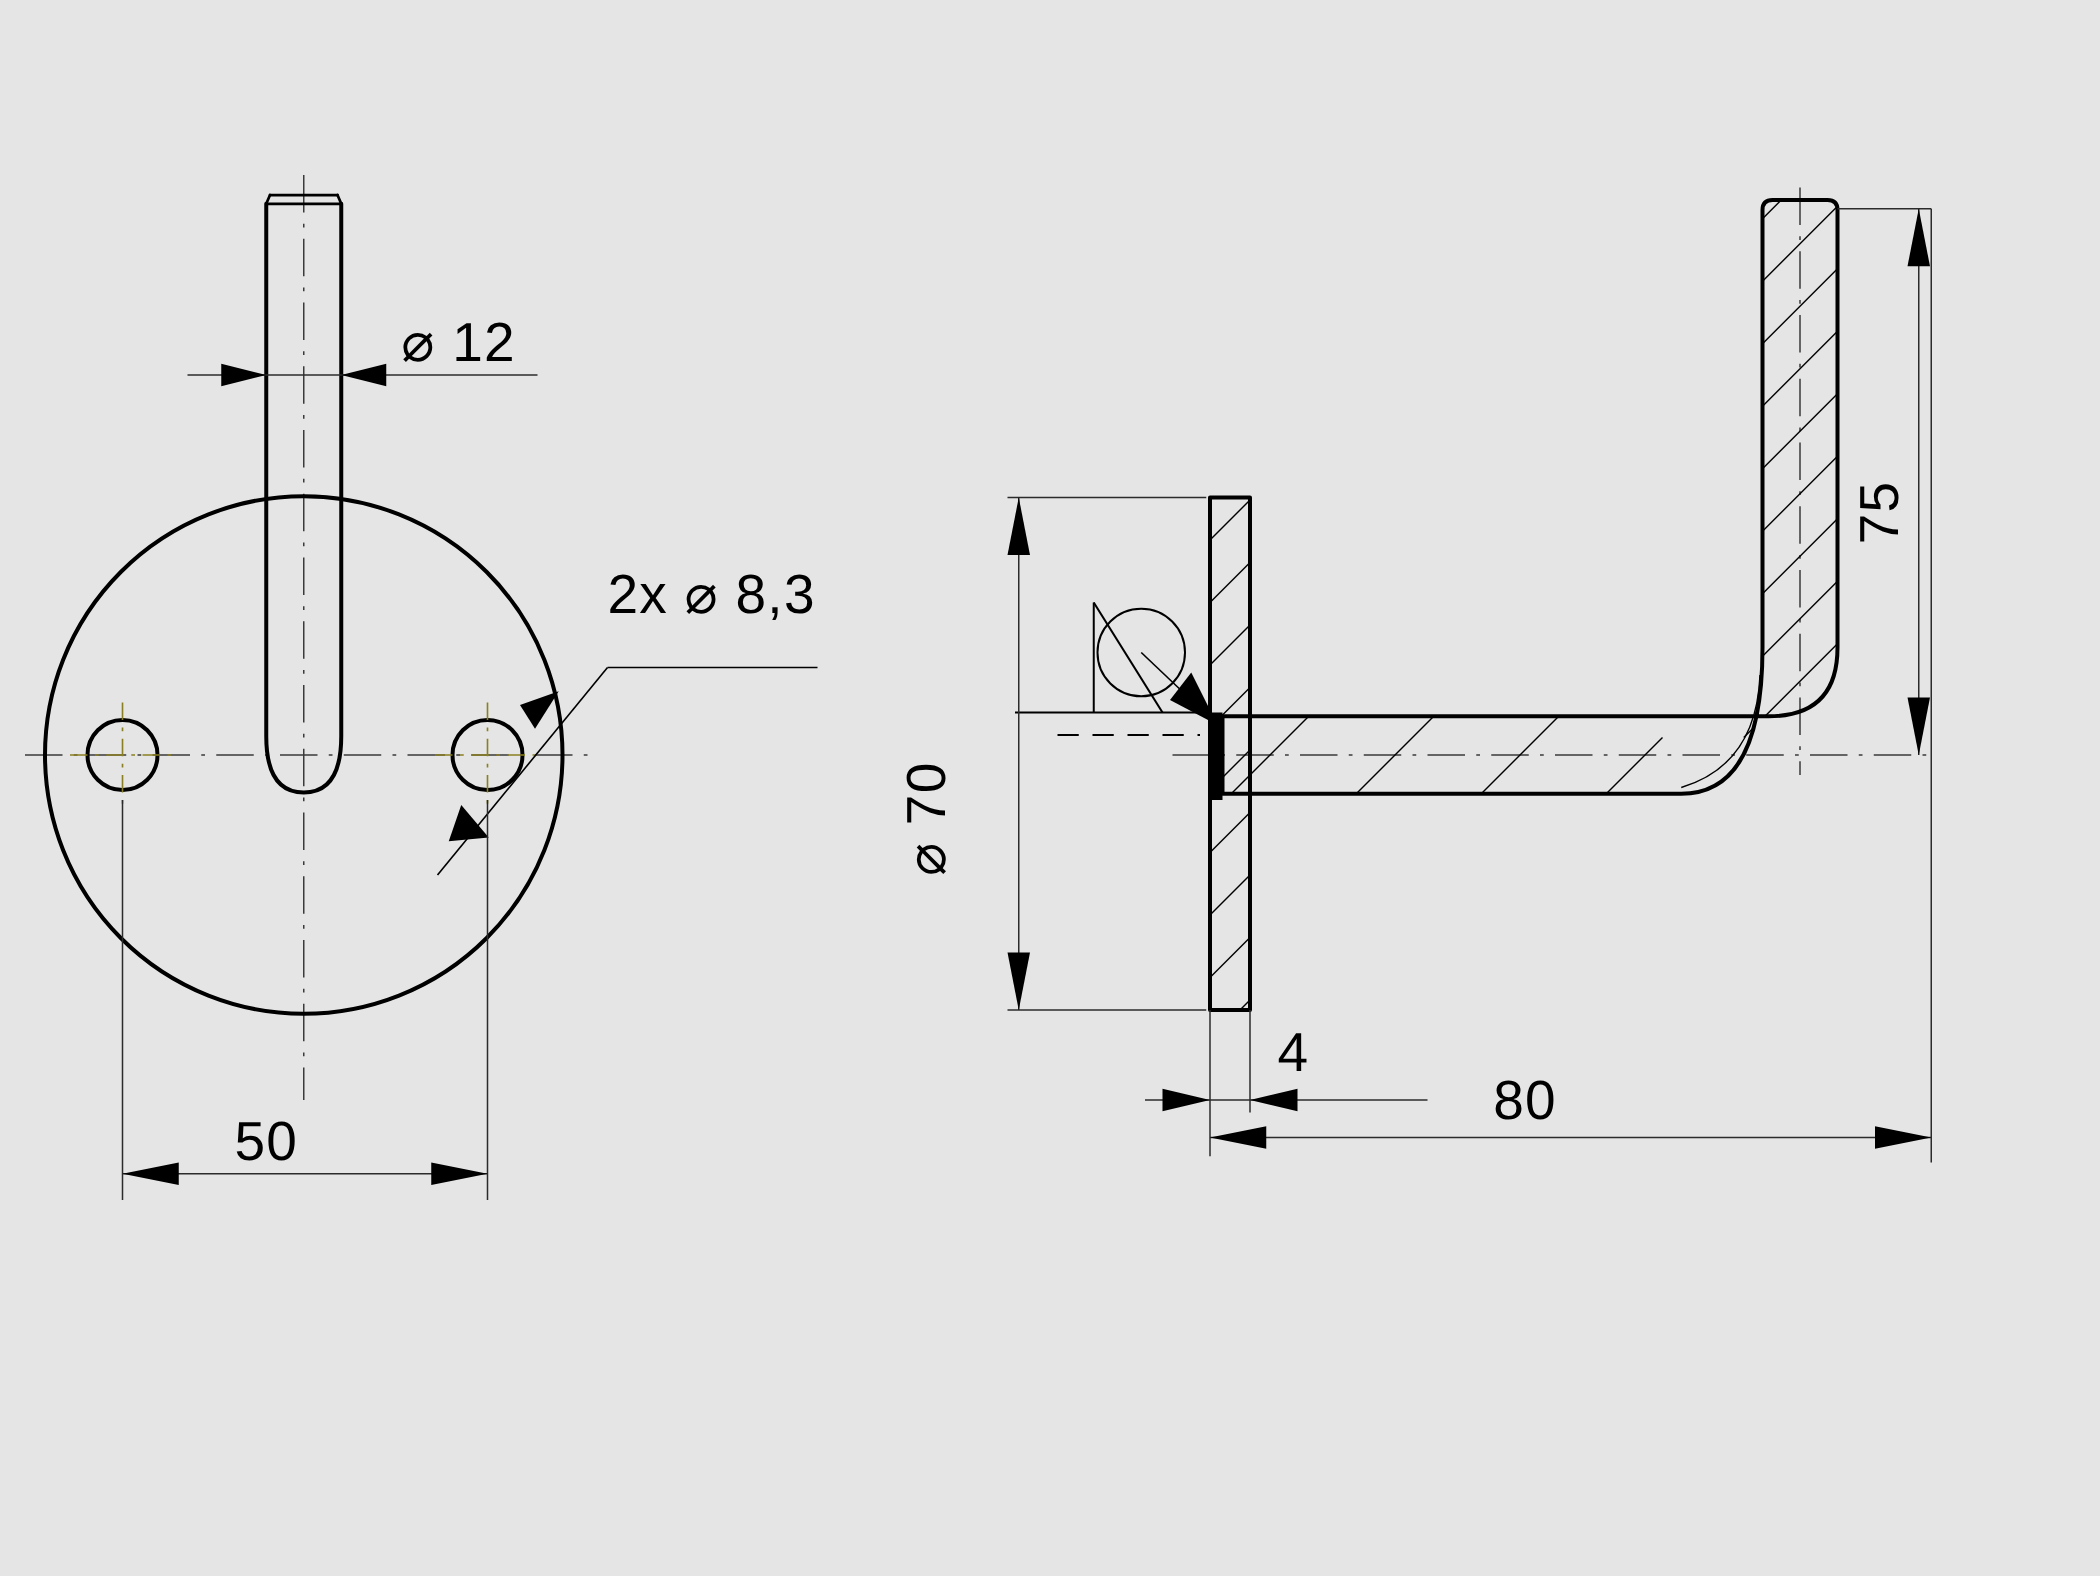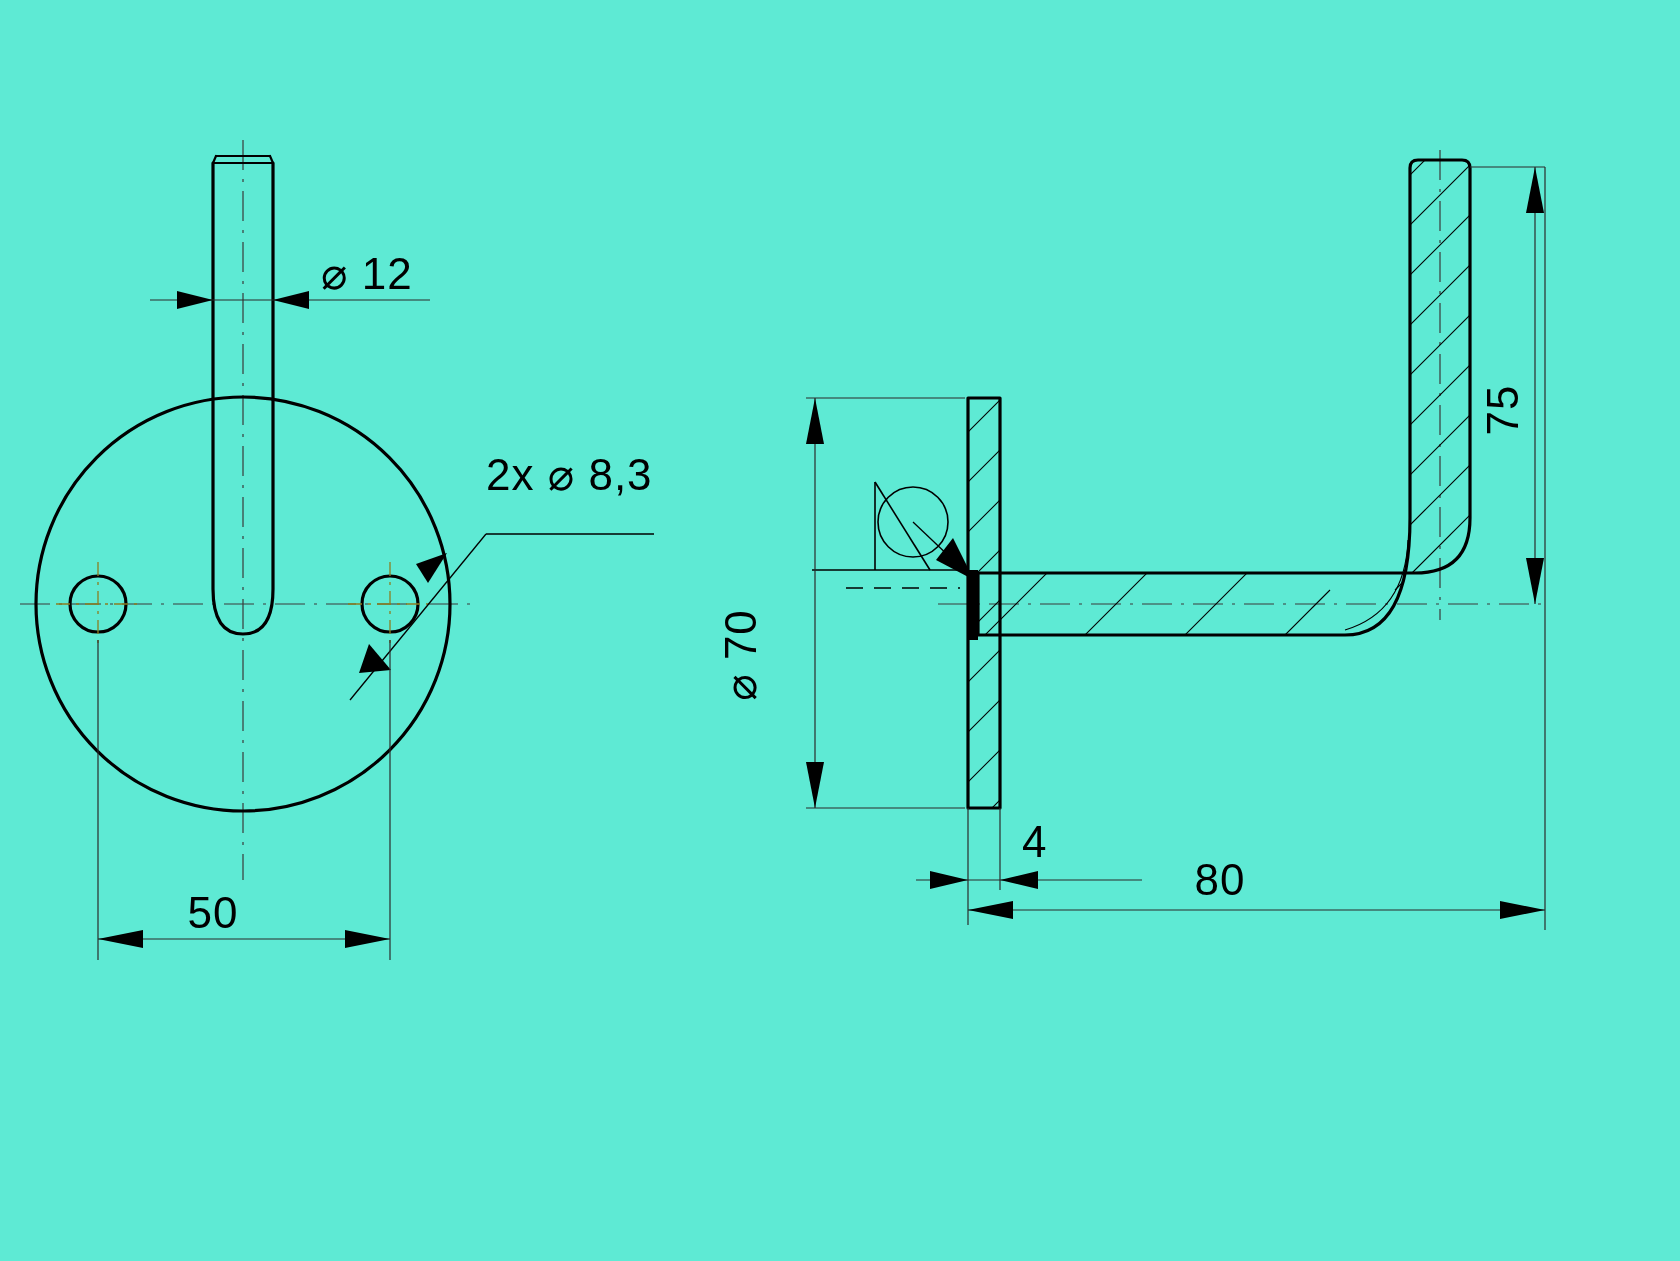--- a/index.html
+++ b/index.html
@@ -7,21 +7,21 @@
     padding: 0;
     background: #ffffff;
   }
   body {
     font-family: "Liberation Sans", sans-serif;
   }
   #drawing-root {
     position: relative;
     width: 1680px;
     height: 1261px;
-    background: #5eead4;
+    background: #e5e5e5;
     overflow: hidden;
     text-align: center;
   }
   svg.cad {
     display: block;
     width: 1680px;
     height: 1261px;
   }
   .outline {
     fill: none;

